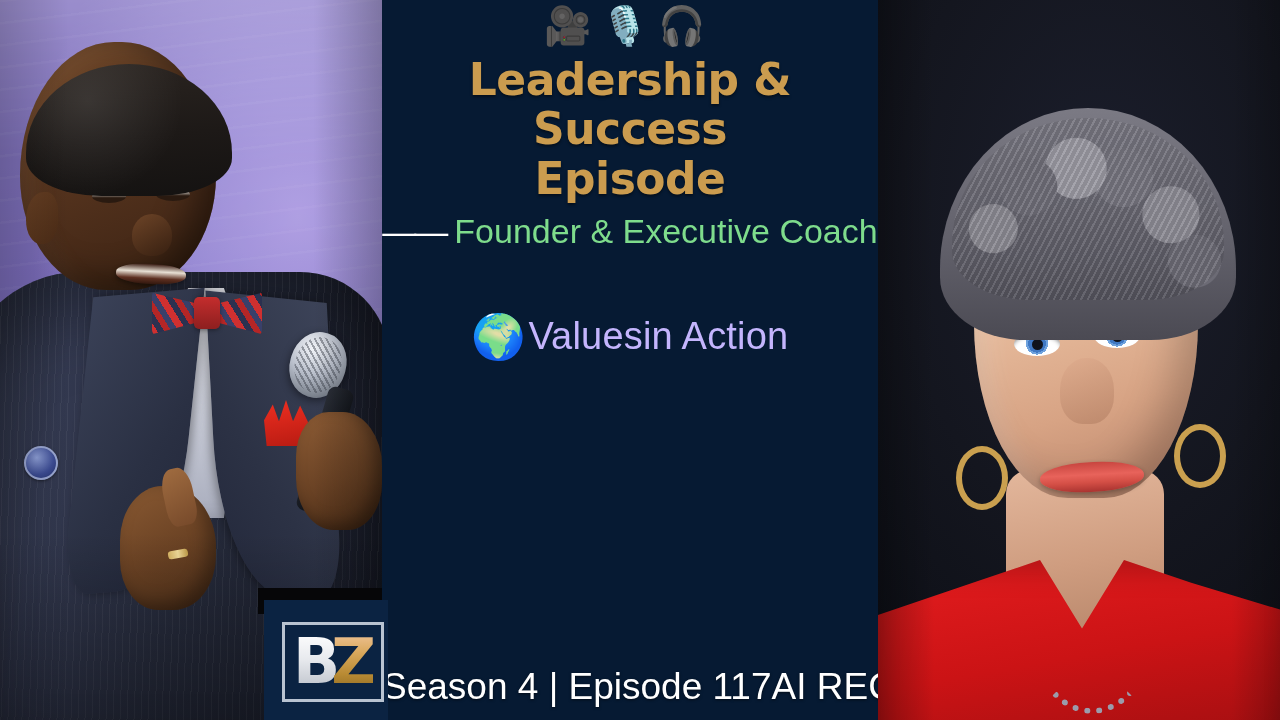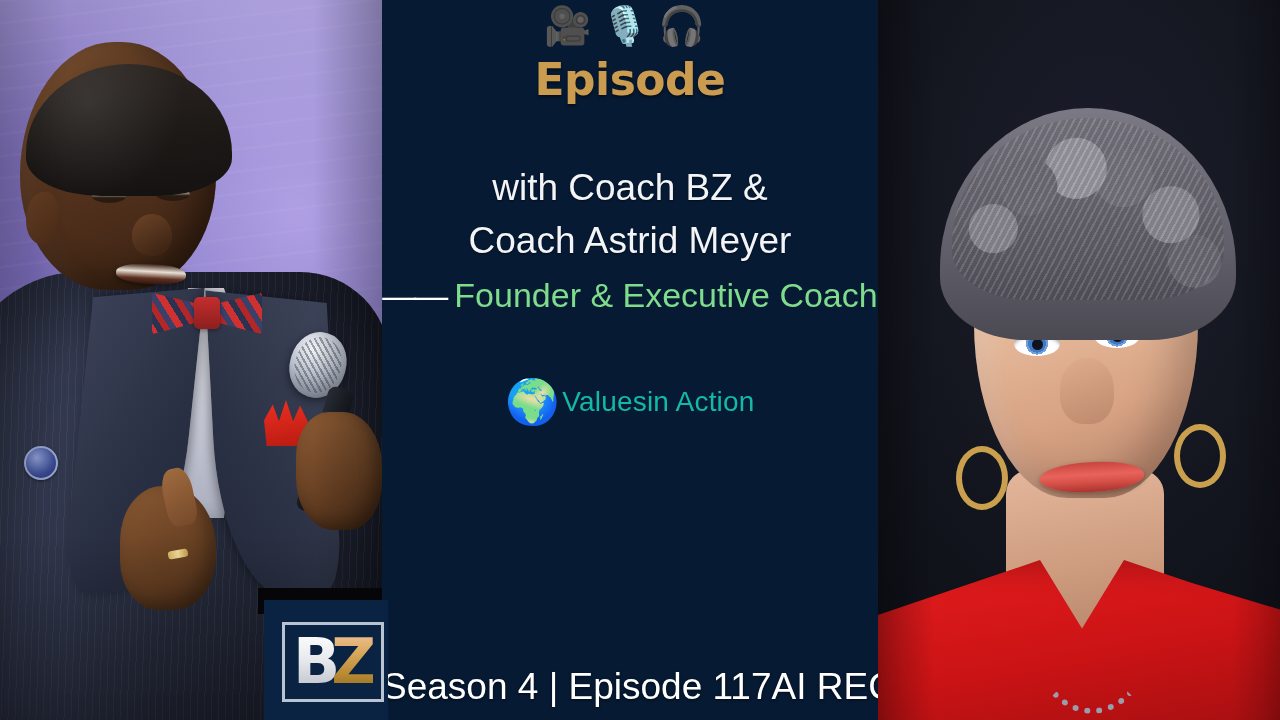--- a/index.html
+++ b/index.html
@@ -225,21 +225,21 @@
     font-family:"Liberation Sans", sans-serif;
   }
   .role-dash{ color:#FFFFFF; letter-spacing:-2px; }
   .role-text{ color:#7EDC8C; margin-left:8px; }
   .brand{
     margin-top:62px; display:flex; align-items:center; justify-content:center;
     gap:2px; width:100%;
   }
   .brand-globe{ font-size:44px; line-height:1; font-family:"DejaVu Sans", sans-serif; }
   .brand-name{
-    color:#14b8a6; font-size:28px; font-weight:400; letter-spacing:.2px;
+    color:#c4b5fd; font-size:38px; font-weight:400; letter-spacing:.2px;
     font-family:"Liberation Sans", sans-serif;
   }
   .episode{
     position:absolute; left:0; bottom:12px; width:100%;
     text-align:center; color:#FFFFFF;
     font-size:37px; font-weight:400; white-space:nowrap;
     font-family:"Liberation Sans", sans-serif;
     text-shadow:0 1px 3px rgba(0,0,0,.55);
   }
 
@@ -405,27 +405,24 @@
 
   <div class="black-block"></div>
 
   <div class="center">
 
     <div class="emoji-row">
       <span>🎥</span><span>🎙️</span><span>🎧</span>
     </div>
 
     <div class="show-title">
+      <div>Leadership &amp; Success</div>
       <div>Episode</div>
     </div>
 
-    <div class="hosts">
-      <div>with Coach BZ &amp;</div>
-      <div>Coach Astrid Meyer</div>
-    </div>
 
     <div class="role-line">
       <span class="role-dash">——</span><span class="role-text">Founder &amp; Executive Coach</span>
     </div>
 
     <div class="brand">
       <span class="brand-globe">🌍</span>
       <span class="brand-name">Valuesin Action</span>
     </div>
 

